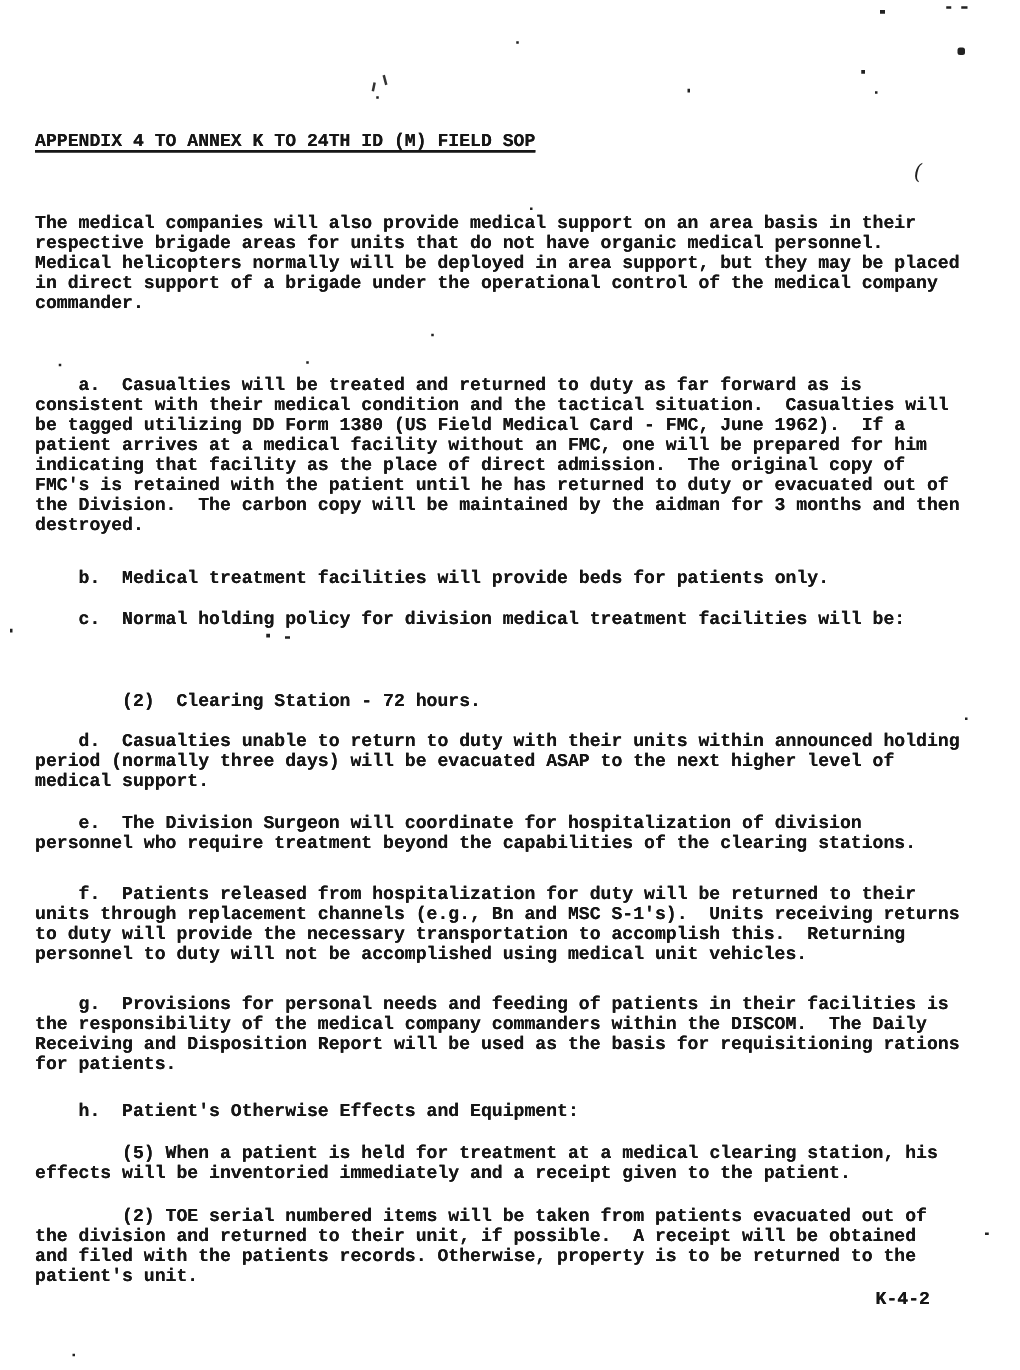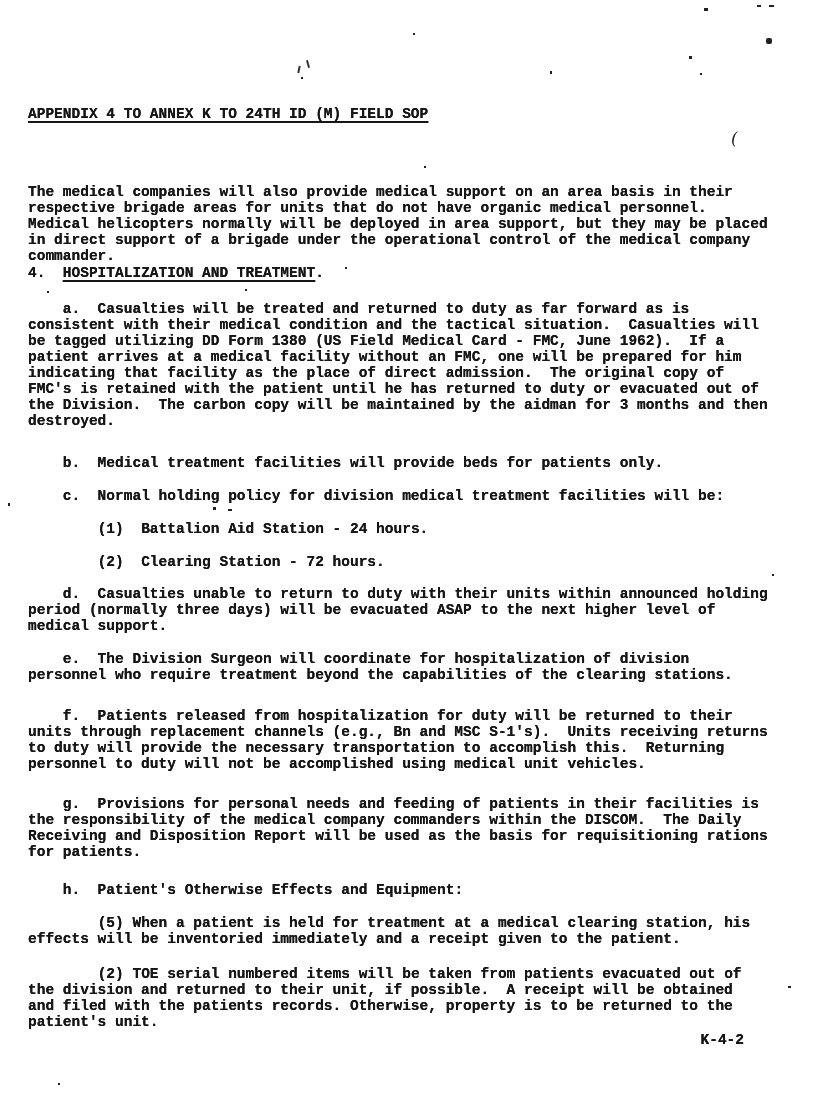--- a/index.html
+++ b/index.html
@@ -47,42 +47,40 @@
   }
 </style>
 </head>
 <body>
 
 <div class="page">
 
   <div class="tblock u" style="top:106px">APPENDIX 4 TO ANNEX K TO 24TH ID (M) FIELD SOP</div>
 
 
-  <div class="tblock" style="top:184px">The medical companies will also provide medical support on an area basis in their
+  <div class="tblock" style="top:171px">The medical companies will also provide medical support on an area basis in their
 respective brigade areas for units that do not have organic medical personnel.
 Medical helicopters normally will be deployed in area support, but they may be placed
 in direct support of a brigade under the operational control of the medical company
 commander.</div>
 
-  <div class="tblock" style="top:265px"><span>4.  </span><span class="u">HOSPITALIZATION AND TREATMENT</span><span>.</span></div>
 
   <div class="tblock" style="top:301px">    a.  Casualties will be treated and returned to duty as far forward as is
 consistent with their medical condition and the tactical situation.  Casualties will
 be tagged utilizing DD Form 1380 (US Field Medical Card - FMC, June 1962).  If a
 patient arrives at a medical facility without an FMC, one will be prepared for him
 indicating that facility as the place of direct admission.  The original copy of
 FMC's is retained with the patient until he has returned to duty or evacuated out of
 the Division.  The carbon copy will be maintained by the aidman for 3 months and then
 destroyed.</div>
 
   <div class="tblock" style="top:488px">    c.  Normal holding policy for division medical treatment facilities will be:</div>
 
   <div class="tblock" style="top:455px">    b.  Medical treatment facilities will provide beds for patients only.</div>
 
-  <div class="tblock" style="top:521px">        (1)  Battalion Aid Station - 24 hours.</div>
 
   <div class="tblock" style="top:554px">        (2)  Clearing Station - 72 hours.</div>
 
   <div class="tblock" style="top:651px">    e.  The Division Surgeon will coordinate for hospitalization of division
 personnel who require treatment beyond the capabilities of the clearing stations.</div>
 
   <div class="tblock" style="top:586px">    d.  Casualties unable to return to duty with their units within announced holding
 period (normally three days) will be evacuated ASAP to the next higher level of
 medical support.</div>
 

